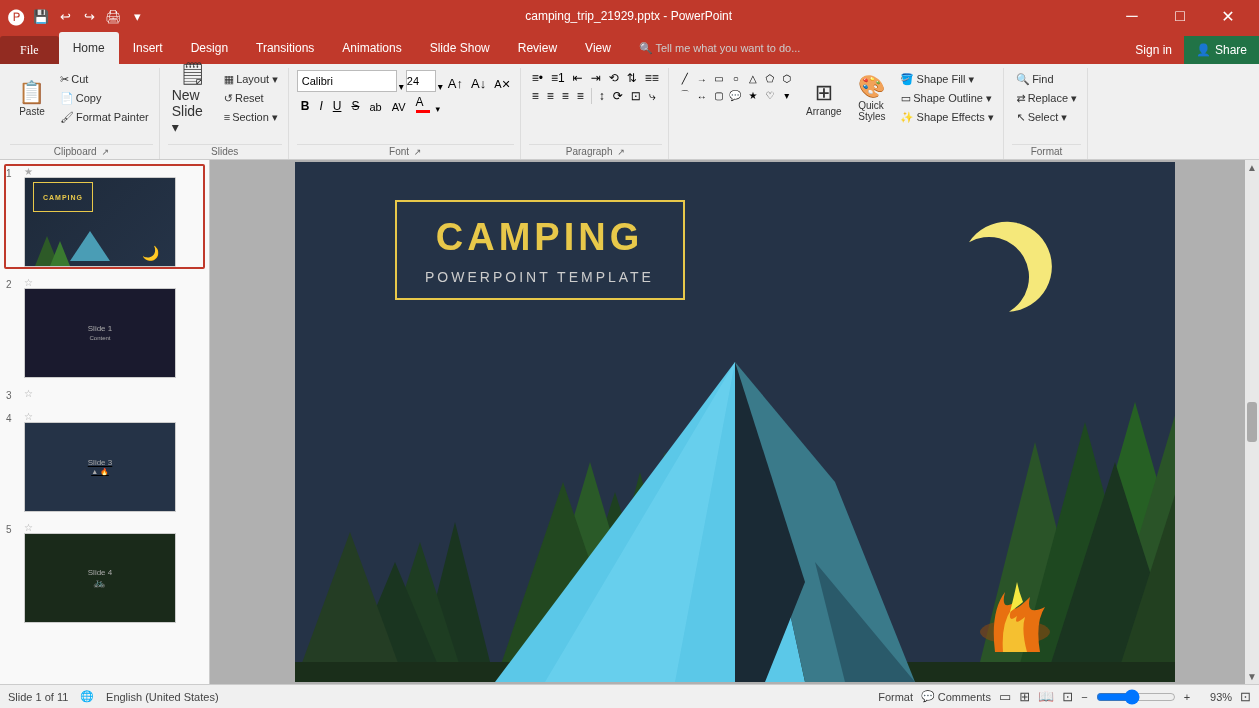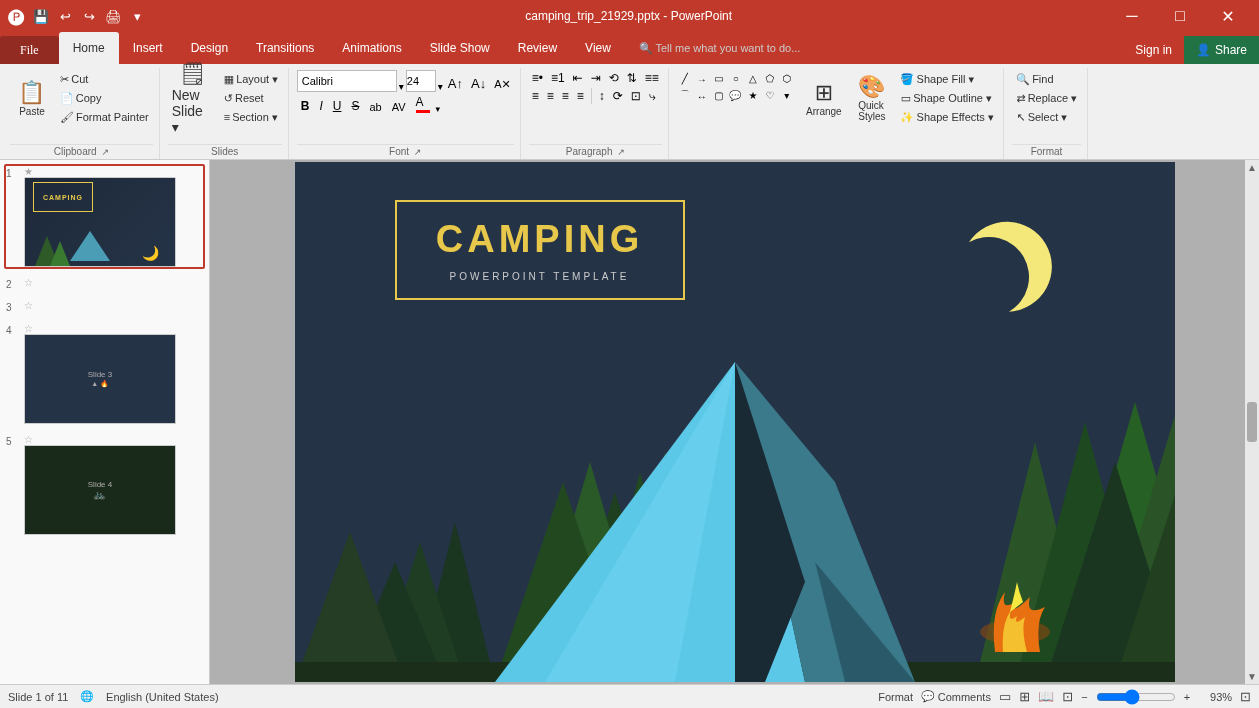--- a/index.html
+++ b/index.html
@@ -65,27 +65,27 @@
     #statusbar { height: 24px; background: #f0f0f0; border-top: 1px solid #ccc; display: flex; align-items: center; justify-content: space-between; padding: 0 8px; font-size: 11px; color: #444; }
     #statusbar-left { display: flex; align-items: center; gap: 12px; }
     #statusbar-right { display: flex; align-items: center; gap: 8px; }
 
     
     .slide-title-box {
       position: absolute; top: 38px; left: 100px; width: 290px; height: 100px;
       border: 2px solid #e8c84a; display: flex; flex-direction: column; align-items: center; justify-content: center;
     }
     .slide-title-text { font-size: 38px; font-weight: 900; color: #e8c84a; letter-spacing: 4px; font-family: Arial Black, sans-serif; }
-    .slide-subtitle-text { font-size: 10px; color: #ccc; letter-spacing: 3px; margin-top: 10px; }
+    .slide-subtitle-text { font-size: 14px; color: #ccc; letter-spacing: 3px; margin-top: 10px; }
 
     
     .thumb1 { background: linear-gradient(135deg, #1e2a3a 0%, #253347 100%); }
     .thumb2 { background: linear-gradient(135deg, #1a1a2e 0%, #16213e 100%); }
     .thumb3 { background: linear-gradient(135deg, #1a2a1a 0%, #0d1f0d 100%); }
-    .thumb4 { background: linear-gradient(135deg, #1a2030 0%, #253347 100%); }
+    .thumb4 { background: linear-gradient(135deg, #1a2030 0%, #253347 100%); text-decoration: underline; }
     .thumb5 { background: linear-gradient(135deg, #1a2a1a 0%, #2a3a1a 100%); }
 
     .font-toolbar { display: flex; align-items: flex-end; gap: 2px; }
     input.font-name { width: 100px; height: 22px; font-size: 11px; border: 1px solid #bbb; padding: 0 4px; }
     input.font-size { width: 30px; height: 22px; font-size: 11px; border: 1px solid #bbb; padding: 0 0; }
 
     .sign-in-btn { background: #c0392b; color: white; border: none; padding: 4px 12px; font-size: 12px; cursor: pointer; height: 28px; }
     .share-btn { background: #217346; color: white; border: none; padding: 4px 12px; font-size: 12px; cursor: pointer; height: 28px; display: flex; align-items: center; gap: 4px; }
     .shape-btn { width: 16px; height: 16px; display: flex; align-items: center; justify-content: center; font-size: 10px; cursor: pointer; }
   </style>
@@ -320,20 +320,23 @@
             <div style="position:absolute; bottom:5px; right:15px; font-size:14px;">🌙</div>
           </div>
         </div>
       </div>
     </div>
 
     <div class="slide-thumb">
       <div class="slide-num">2</div>
       <div style="display:flex; flex-direction:column;">
         <div class="slide-star">☆</div>
+        <div class="thumb-img thumb2" style="background:#1a1a2e; display:flex; align-items:center; justify-content:center;">
+          <div style="font-size:8px; color:#aaa; text-align:center;">Slide 1<br><span style="font-size:6px;">Content</span></div>
+        </div>
       </div>
     </div>
 
     <div class="slide-thumb">
       <div class="slide-num">3</div>
       <div style="display:flex; flex-direction:column;">
         <div class="slide-star">☆</div>
       </div>
     </div>
 

